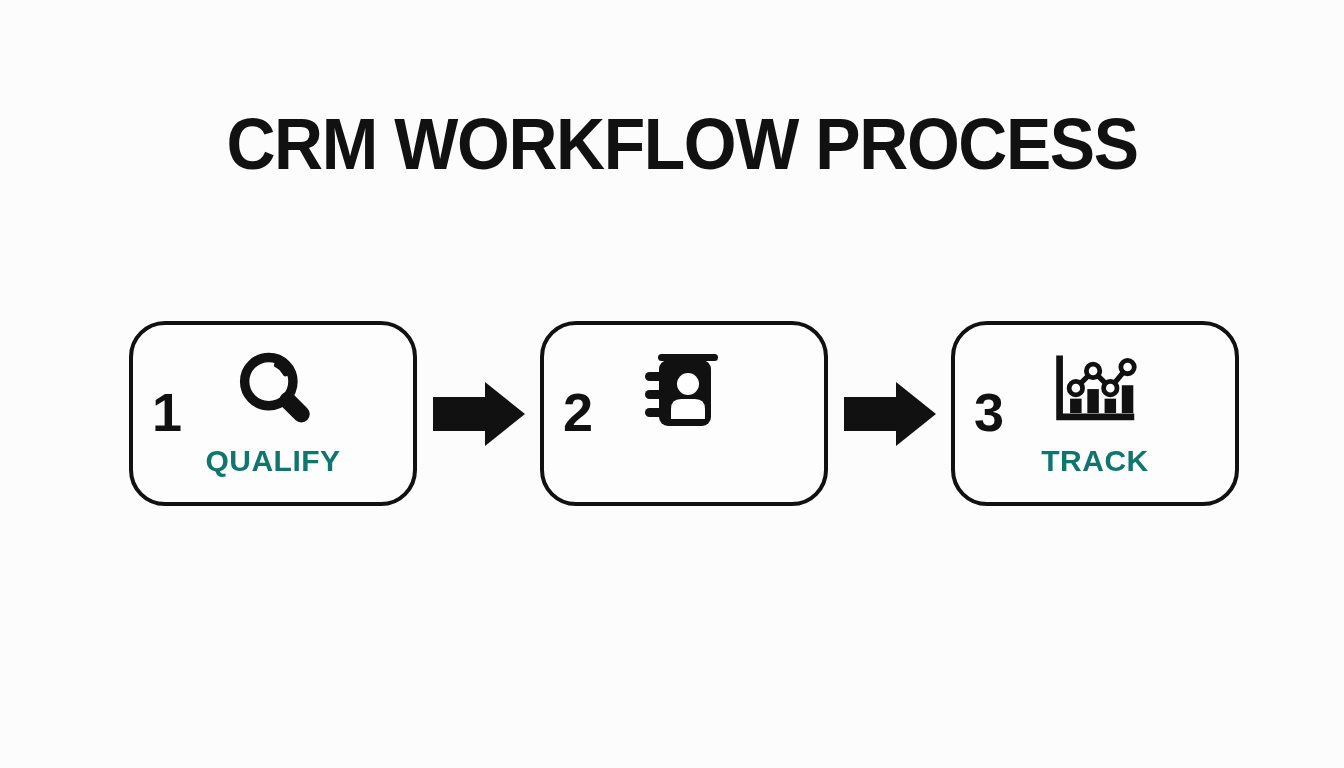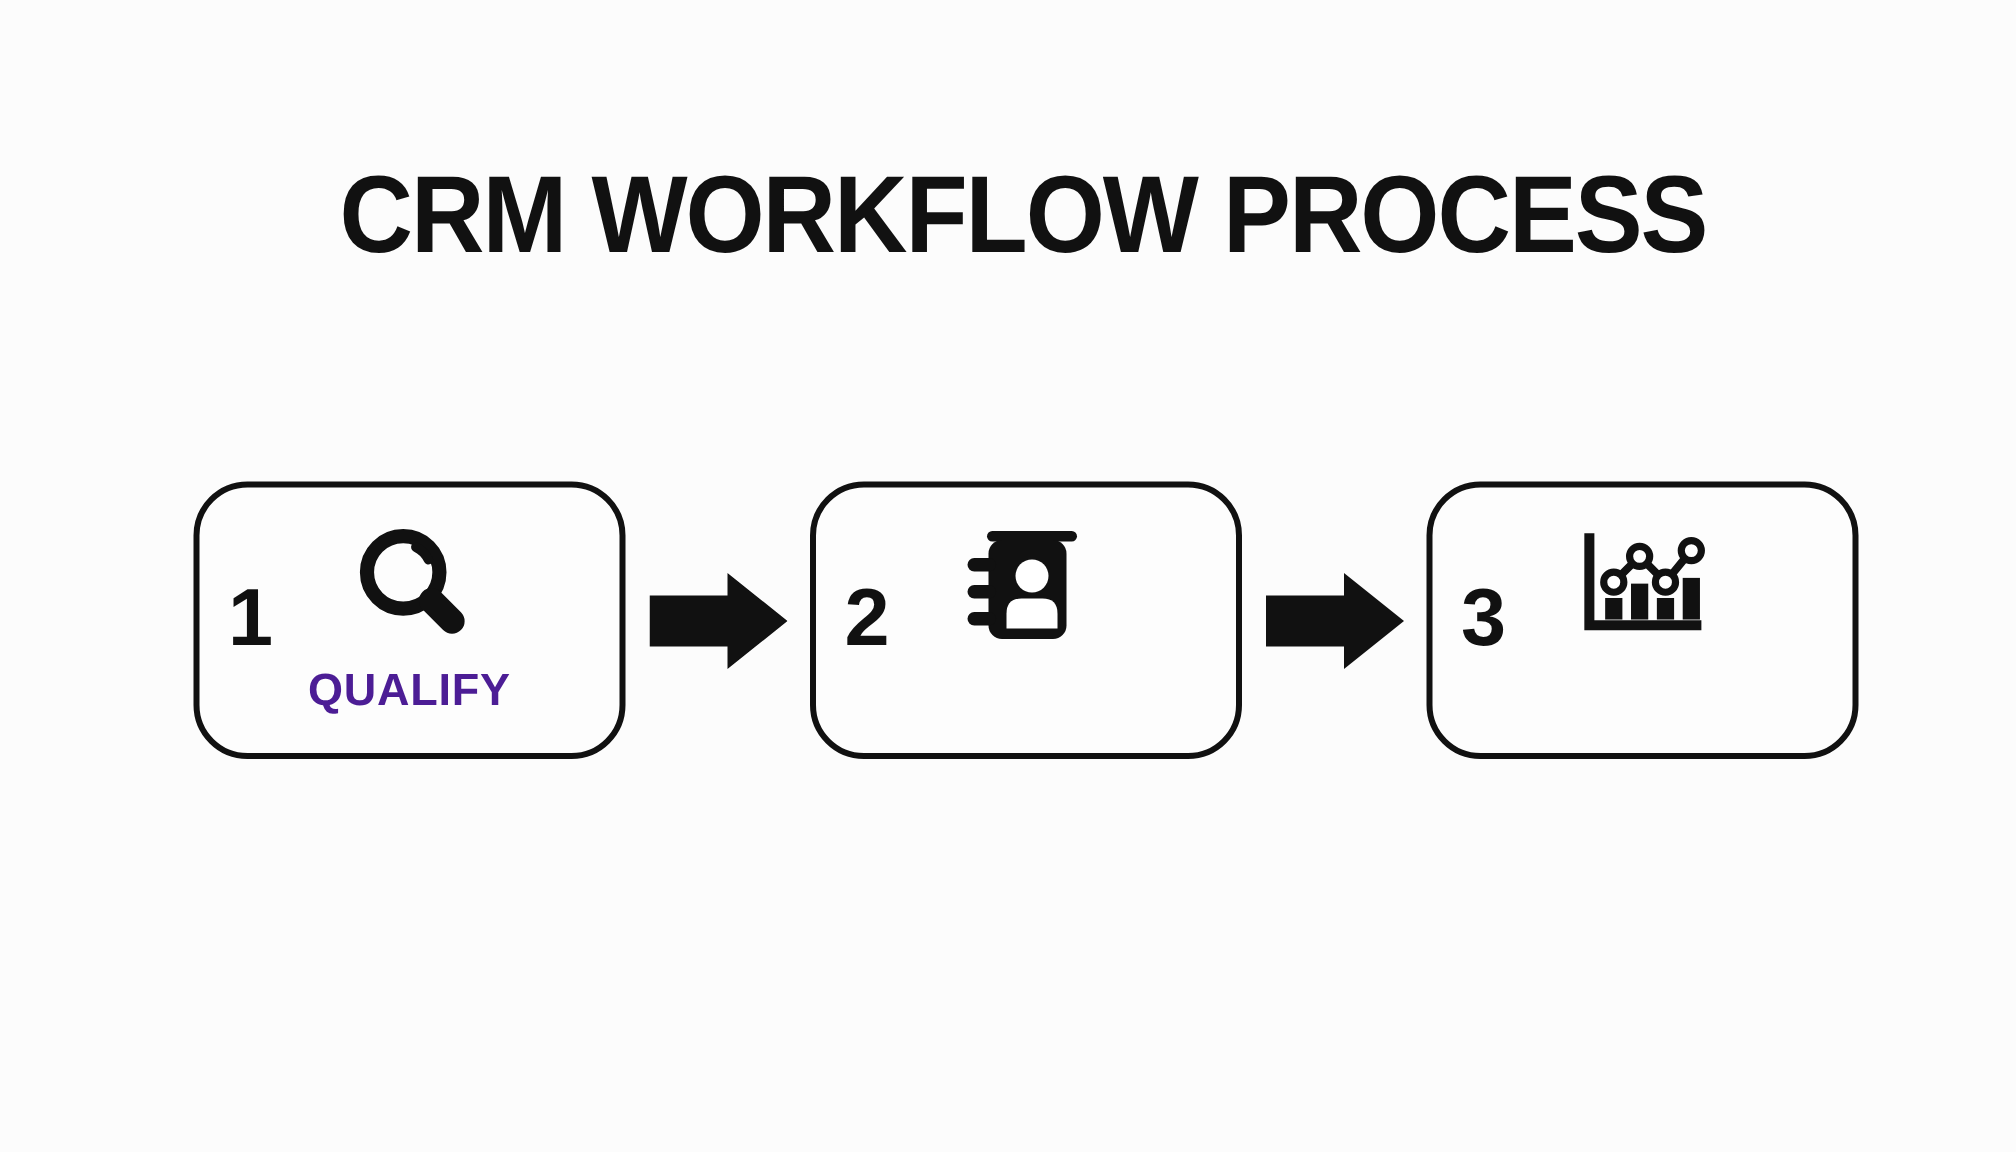--- a/index.html
+++ b/index.html
@@ -73,21 +73,21 @@
   }
   .step-label {
     position: absolute;
     bottom: 26px;
     left: 0;
     width: 100%;
     text-align: center;
     font-size: 30px;
     font-weight: 700;
     letter-spacing: 0.5px;
-    color: #4c1d95;
+    color: #0f766e;
     line-height: 1;
   }
   .connector {
     width: 123px;
     height: 185px;
     display: flex;
     align-items: center;
     justify-content: center;
     flex: 0 0 auto;
   }
@@ -150,16 +150,17 @@
           <rect x="39" y="39" width="12" height="25" fill="#111111"></rect>
           <rect x="57" y="49" width="12" height="15" fill="#111111"></rect>
           <rect x="75" y="35" width="12" height="29" fill="#111111"></rect>
           <polyline points="27,38 45,20 63,38 81,16" fill="none" stroke="#111111" stroke-width="5.5"></polyline>
           <circle cx="27" cy="38" r="7" fill="#ffffff" stroke="#111111" stroke-width="5"></circle>
           <circle cx="45" cy="20" r="7" fill="#ffffff" stroke="#111111" stroke-width="5"></circle>
           <circle cx="63" cy="38" r="7" fill="#ffffff" stroke="#111111" stroke-width="5"></circle>
           <circle cx="81" cy="16" r="7" fill="#ffffff" stroke="#111111" stroke-width="5"></circle>
         </svg>
       </div>
+      <div class="step-label">TRACK</div>
     </div>
 
   </div>
 </div>
 
 </body></html>

